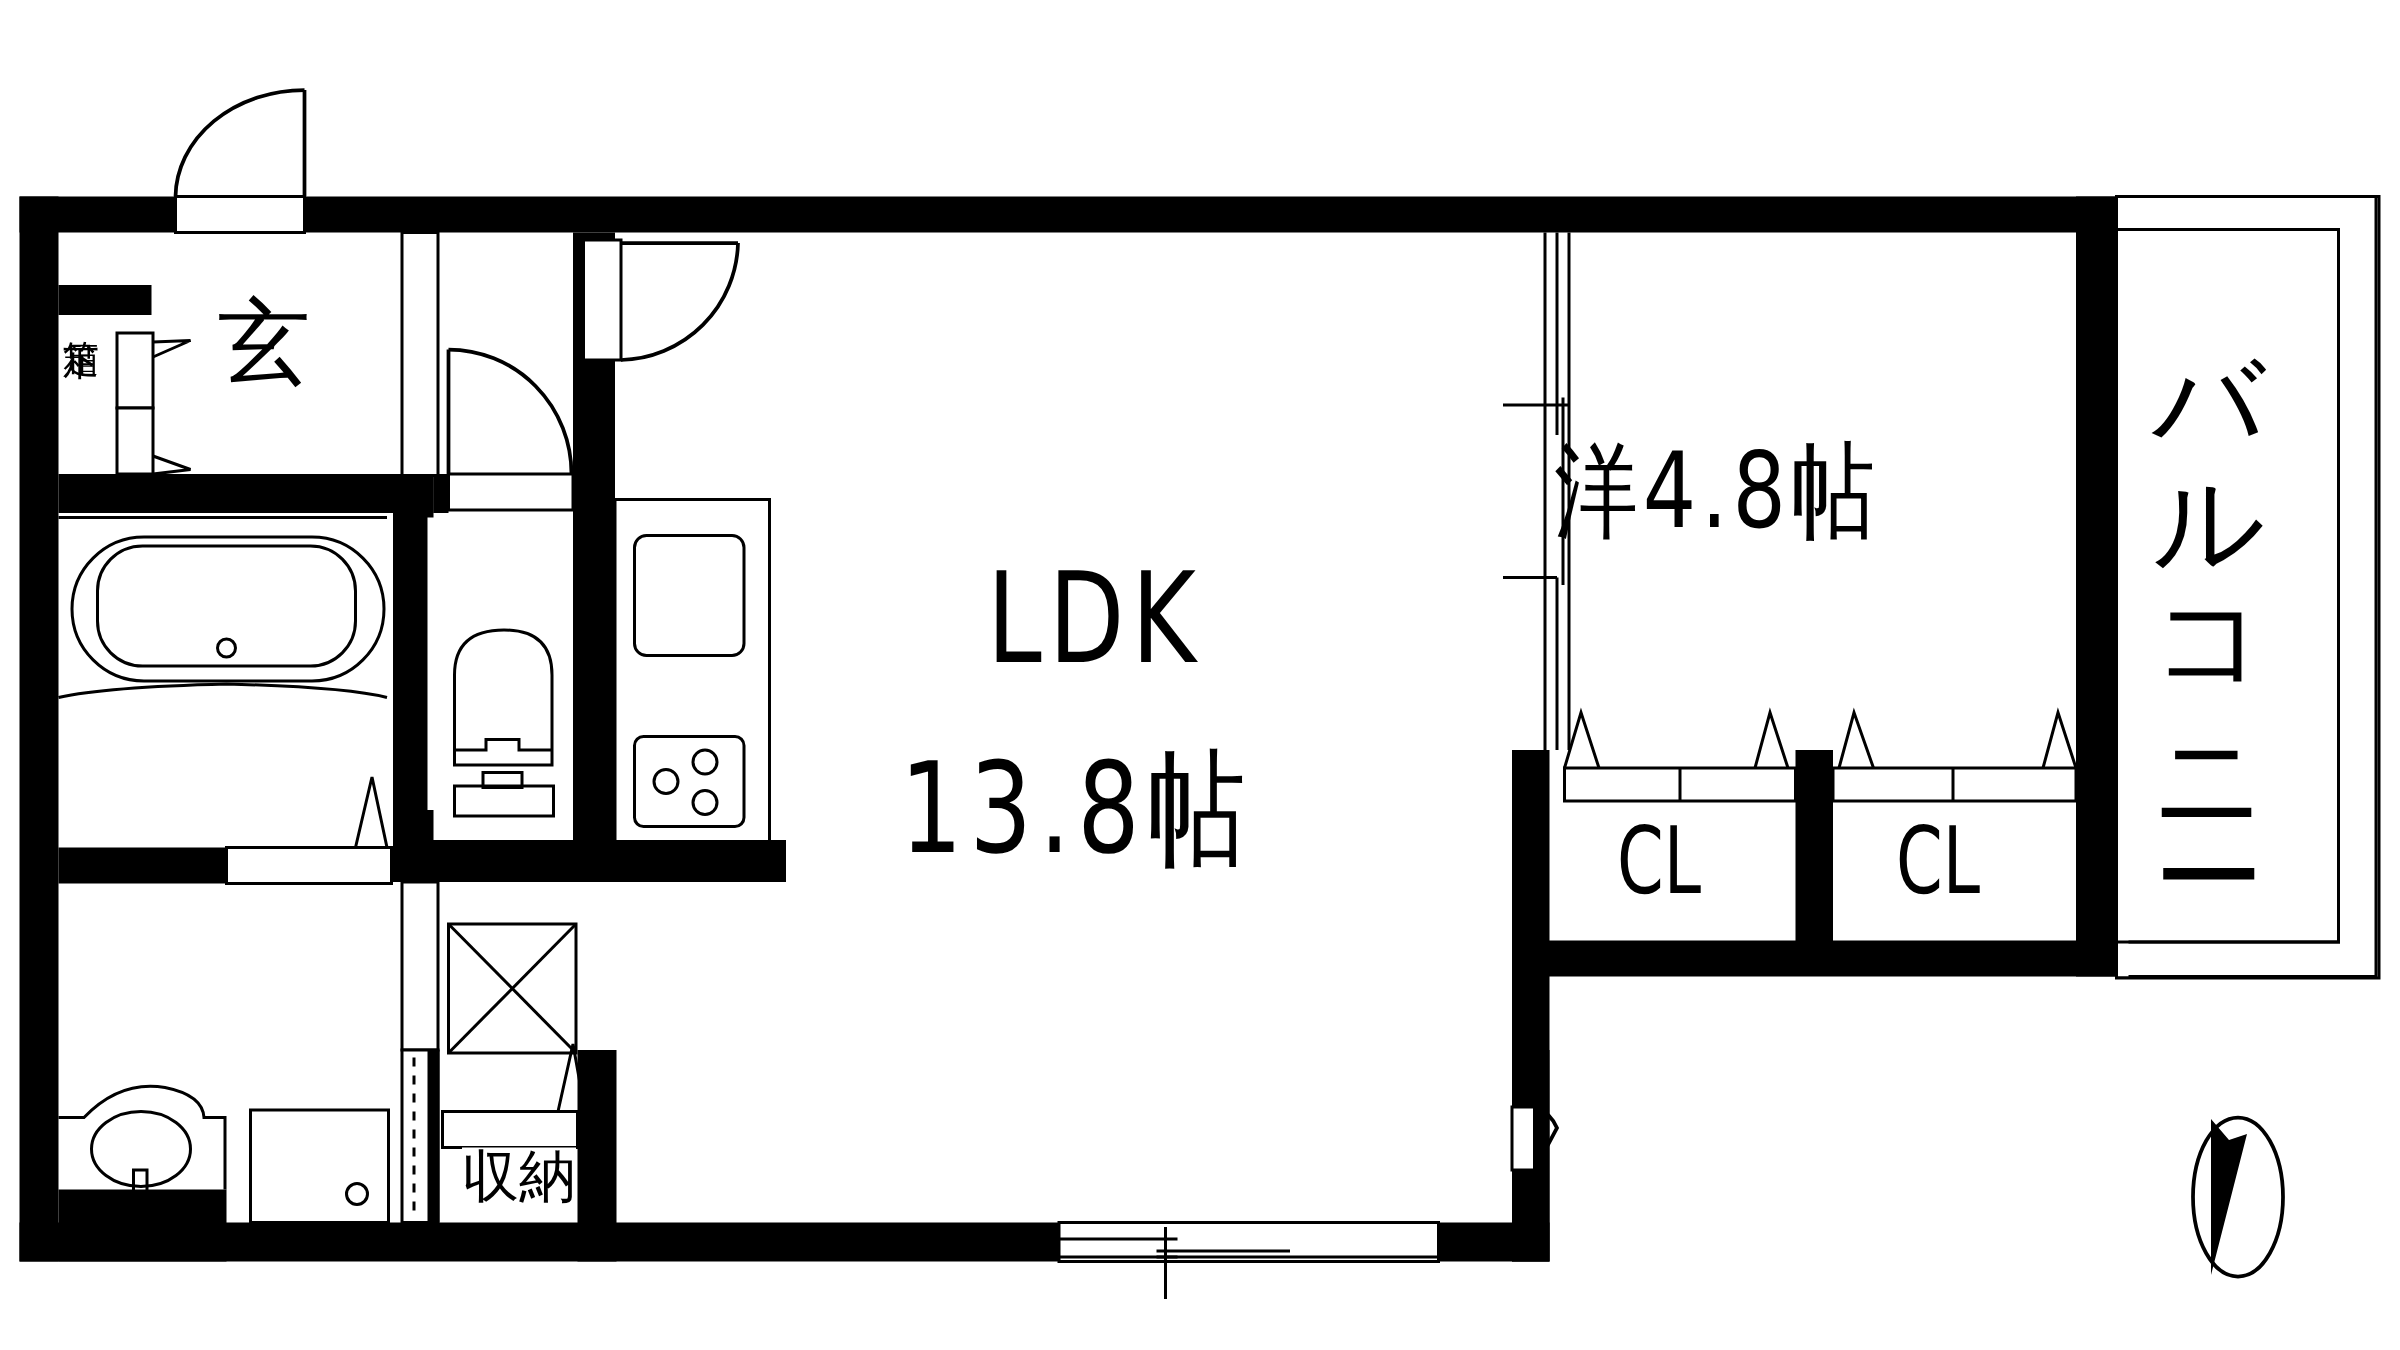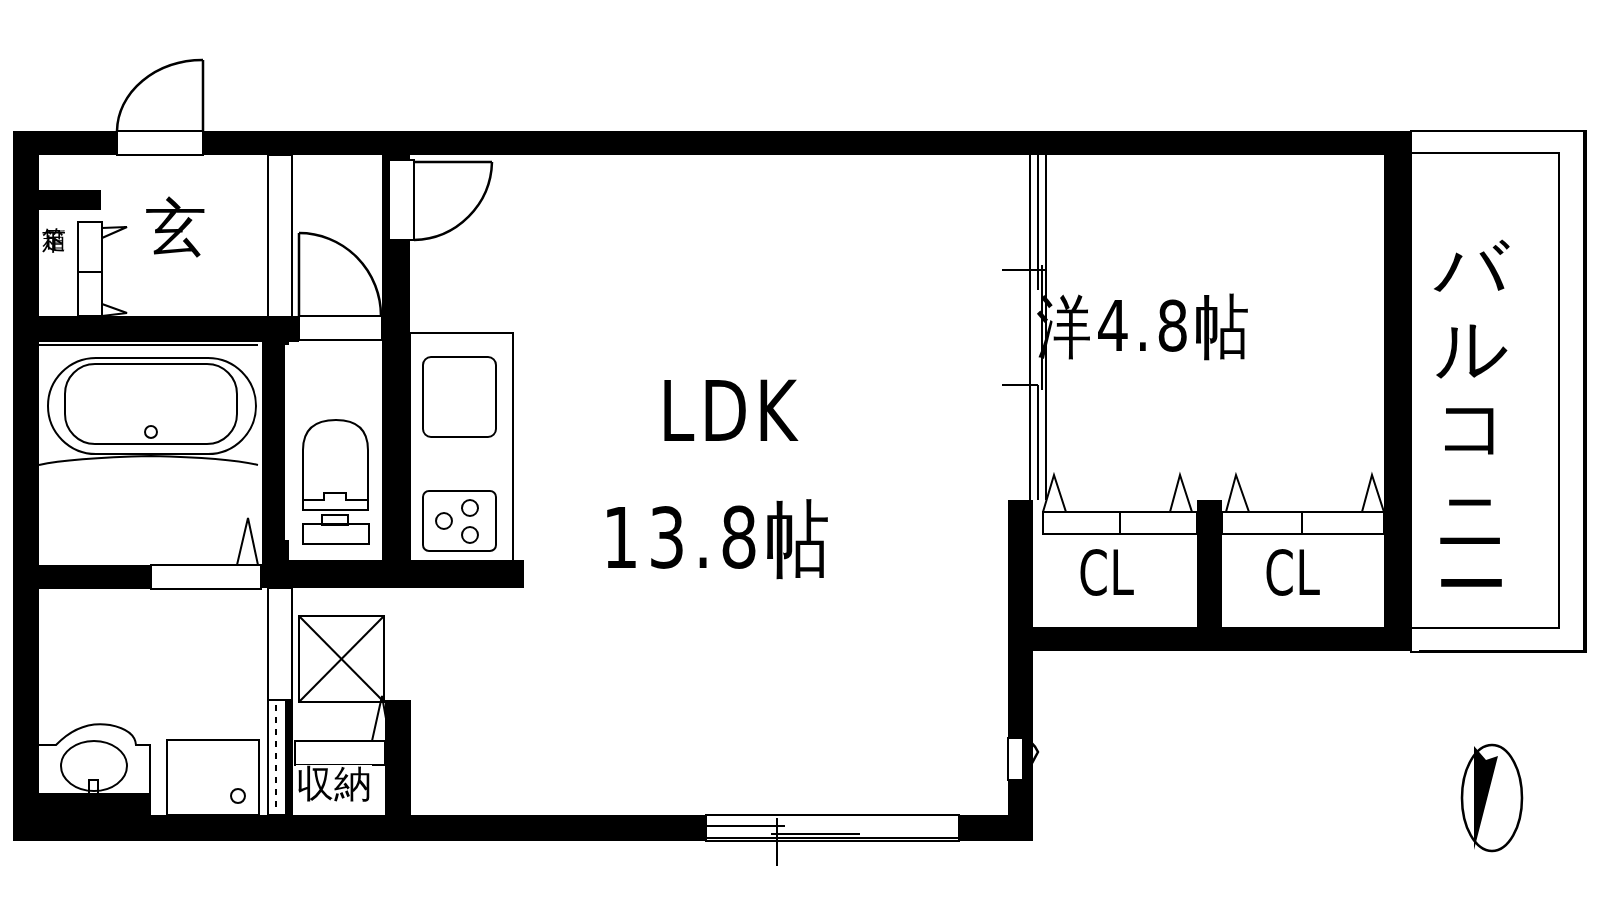--- a/index.html
+++ b/index.html
@@ -188,14 +188,14 @@
   </g>
 </svg>
 
 <div class="lbl genkan" style="left:145px; top:197px;">玄</div>
 <div class="lbl geta vert" style="left:42px; top:213px;">下足箱</div>
 <div class="lbl room-big" style="left:658px; top:370px;">LDK</div>
 <div class="lbl room-big" style="left:600px; top:497px;">13.8帖</div>
 <div class="lbl room-mid" style="left:1036px; top:292px;">洋4.8帖</div>
 <div class="lbl cl" style="left:1078px; top:543px;">CL</div>
 <div class="lbl cl" style="left:1264px; top:543px;">CL</div>
-<div class="lbl shuno" style="left:296px; top:765px;">収納</div>
+<div class="lbl shuno" style="left:308px; top:765px;">収納</div>
 <div class="lbl balcony vert" style="left:1436px; top:185px;">バルコニー</div>
 
 </body></html>

